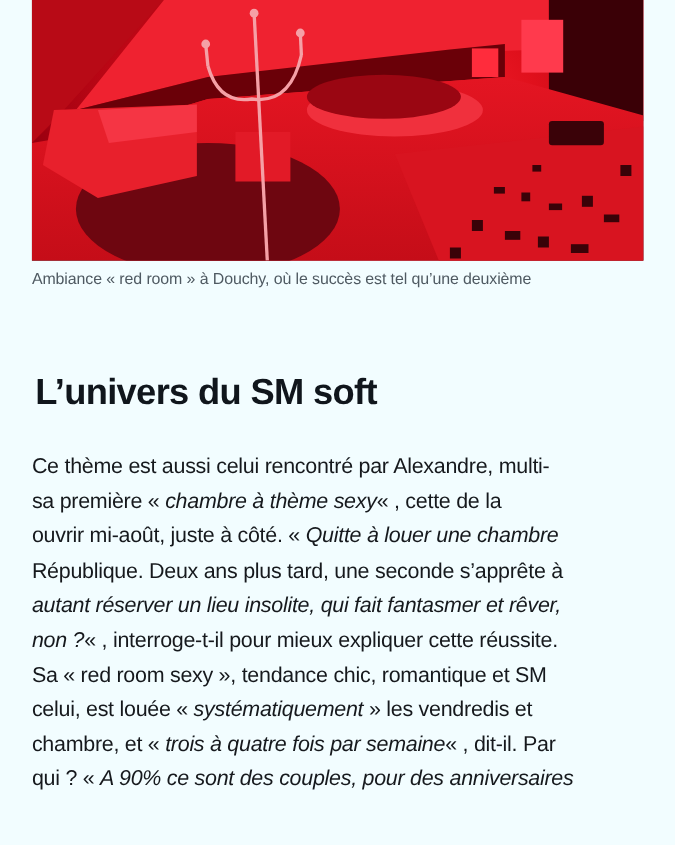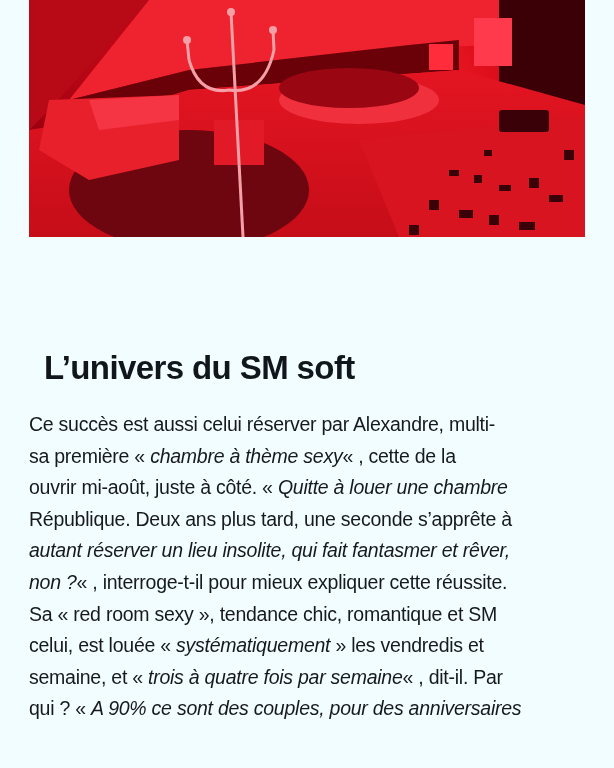--- a/index.html
+++ b/index.html
@@ -32,21 +32,21 @@
       width: 540px;
       font-size: 14.5px;
       line-height: 18px;
       color: #4f5a62;
       letter-spacing: -0.1px;
     }
     .heading {
       position: absolute;
       left: 28px;
       top: 332px;
-      margin: 16px;
+      margin: 4px;
       font-size: 33px;
       font-weight: bold;
       color: #10161c;
       letter-spacing: -0.6px;
       line-height: 40px;
     }
     .body-text {
       position: absolute;
       left: 29px;
       top: 409px;
@@ -115,29 +115,29 @@
       <line x1="160" y1="60" x2="158" y2="40"></line>
       <line x1="245" y1="50" x2="244" y2="30"></line>
     </g>
     <circle cx="202" cy="12" r="4" fill="#f5a0a6"></circle>
     <circle cx="158" cy="40" r="4" fill="#f5a0a6"></circle>
     <circle cx="244" cy="30" r="4" fill="#f5a0a6"></circle>
   </svg>
 </div>
 
 <div class="caption">
-  <br>
+  <span>Ambiance « red room » à Douchy, où le succès est tel qu’une deuxième</span><br>
 </div>
 
 <h2 class="heading">L’univers du SM soft</h2>
 
 <p class="body-text">
-  <span class="line"><span>Ce succès est aussi celui réserver par Alexandre, multi-</span></span>
+  <span class="line"><span>Ce thème est aussi celui rencontré par Alexandre, multi-</span></span>
   <span class="line"><span>sa première « </span><em>chambre à thème sexy</em><span>« , cette de la</span></span>
   <span class="line"><span>ouvrir mi-août, juste à côté. « </span><em>Quitte à louer une chambre</em></span>
   <span class="line"><span>République. Deux ans plus tard, une seconde s’apprête à</span></span>
   <span class="line"><em>autant réserver un lieu insolite, qui fait fantasmer et rêver,</em></span>
   <span class="line"><em>non ?</em><span>« , interroge-t-il pour mieux expliquer cette réussite.</span></span>
   <span class="line"><span>Sa « red room sexy », tendance chic, romantique et SM</span></span>
   <span class="line"><span>celui, est louée « </span><em>systématiquement</em><span> » les vendredis et</span></span>
-  <span class="line"><span>semaine, et « </span><em>trois à quatre fois par semaine</em><span>« , dit-il. Par</span></span>
+  <span class="line"><span>chambre, et « </span><em>trois à quatre fois par semaine</em><span>« , dit-il. Par</span></span>
   <span class="line"><span>qui ? « </span><em>A 90% ce sont des couples, pour des anniversaires</em></span>
 </p>
 
 </body></html>

